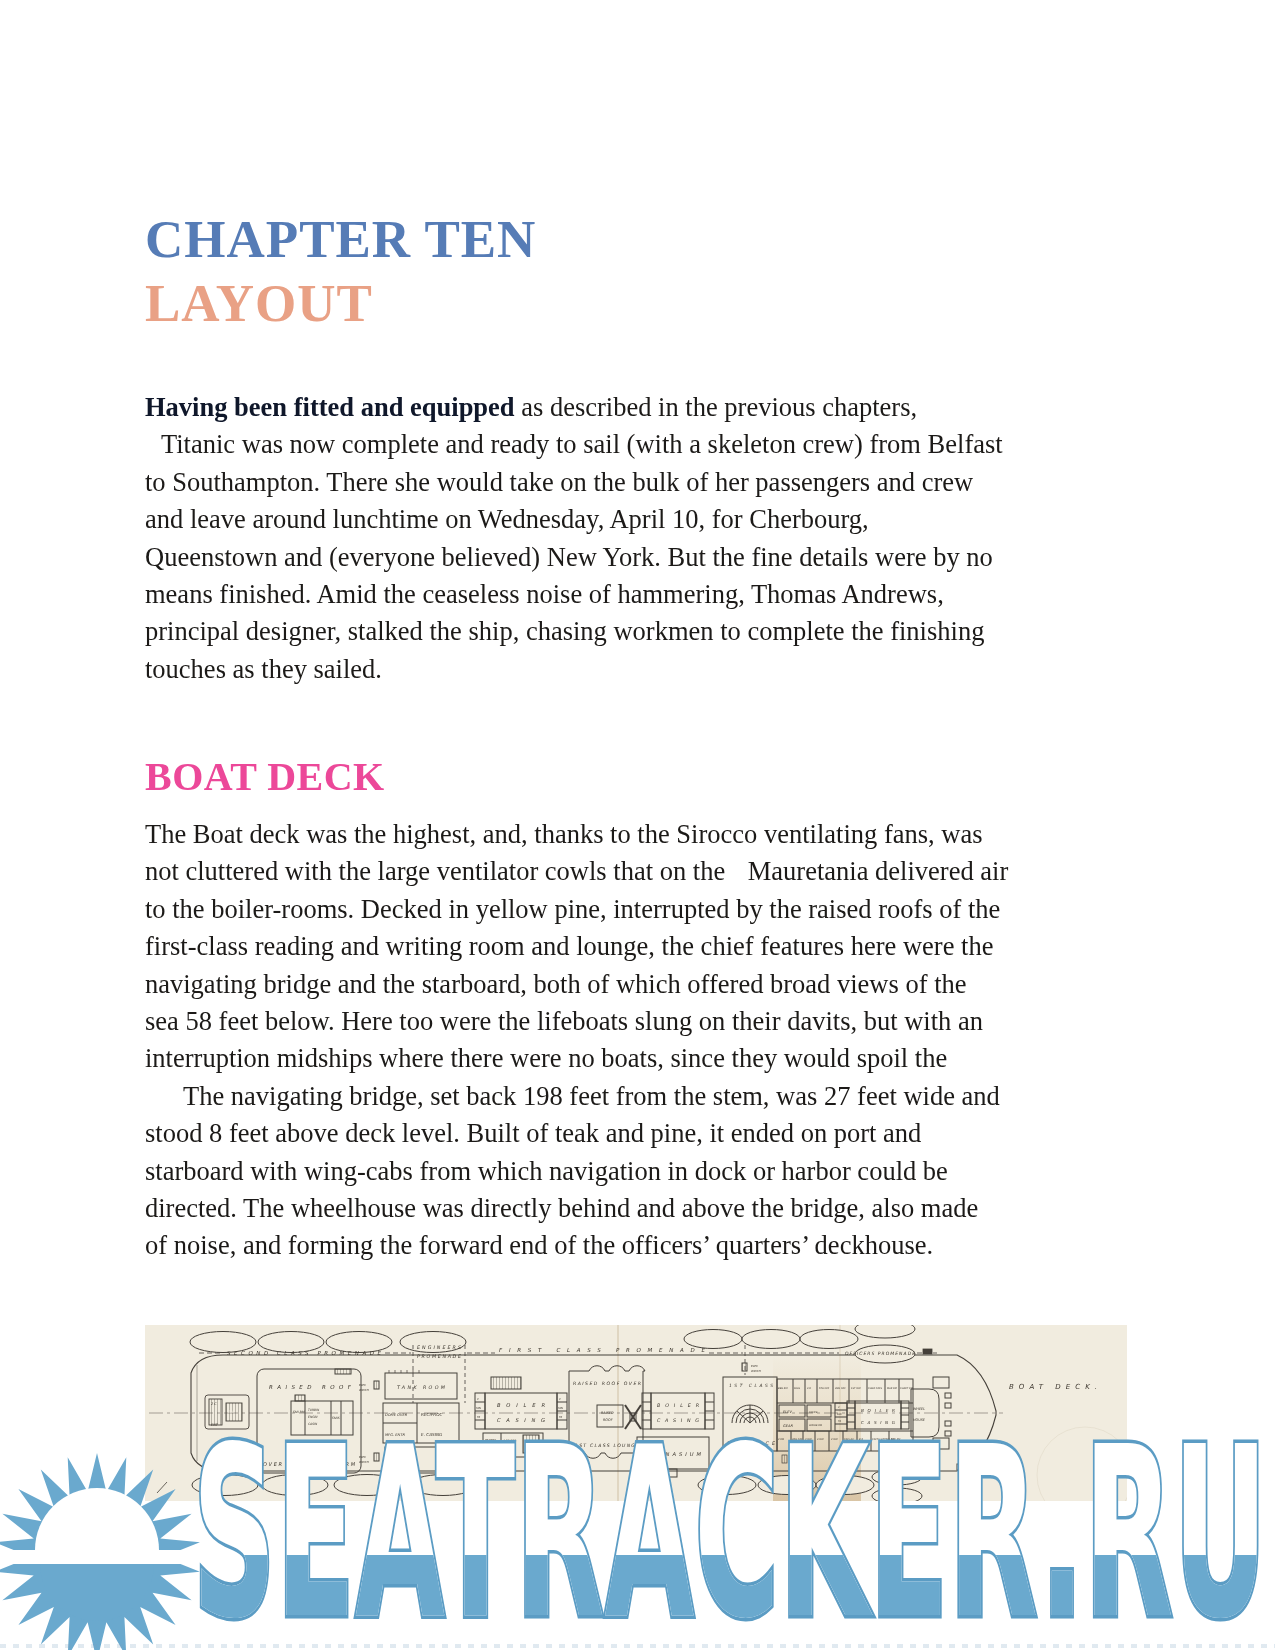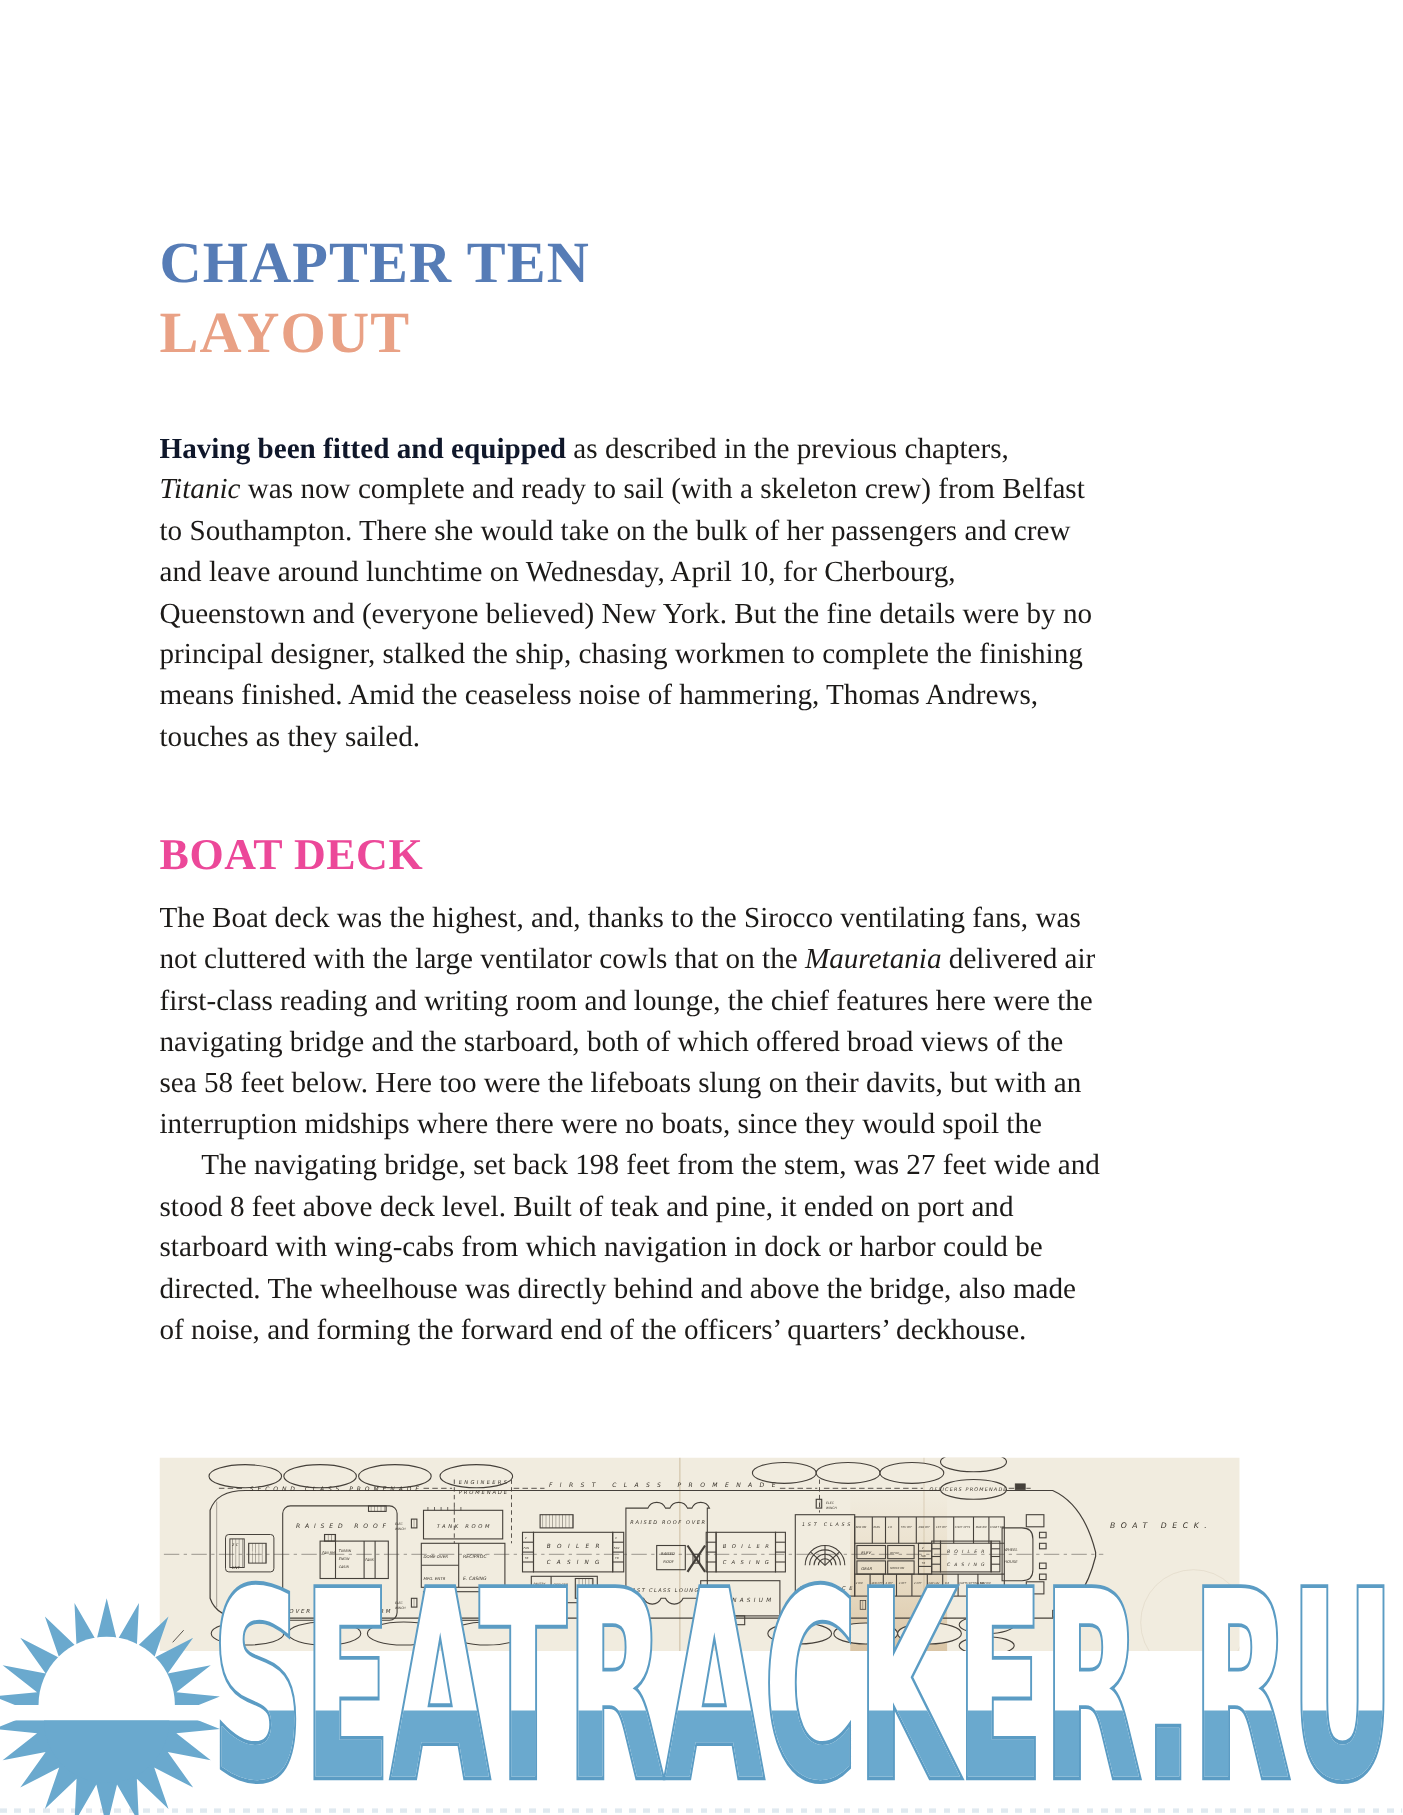--- a/index.html
+++ b/index.html
@@ -7,21 +7,21 @@
         font-family:"Liberation Serif", serif;color:#1c1a18;}
   .h1{position:absolute;left:145px;top:209px;font-size:53px;font-weight:bold;letter-spacing:1px;color:#567cb6;}
   .h2{position:absolute;left:145px;top:273px;font-size:53px;font-weight:bold;letter-spacing:1px;color:#e9a185;}
   .h3{position:absolute;left:145px;top:753px;font-size:40px;font-weight:bold;letter-spacing:.5px;color:#ec4899;}
   .para{position:absolute;left:145px;width:940px;font-size:26.5px;line-height:37.4px;}
   .p1{top:389px;}
   .p23{top:816px;}
   .line{white-space:nowrap;}
   .line.indent{padding-left:38px;}
   .lead{color:#0f172a;font-weight:bold;}
-  .i{font-style:italic;}
+  .i{margin-left:16px;}
   .deck-plan{position:absolute;left:145px;top:1325px;width:1182px;height:176px;}
   .watermark-sun{position:absolute;left:-12px;top:1447px;width:220px;height:220px;}
   .watermark-text{position:absolute;left:185px;top:1420px;width:1090px;height:230px;}
   .scan-noise{position:absolute;left:0;bottom:2px;width:1275px;height:4px;opacity:.45;
     background:repeating-linear-gradient(to right, rgba(120,160,190,.5) 0 6px, rgba(255,255,255,0) 6px 13px);}
   svg text{font-family:"DejaVu Sans", sans-serif;}
 </style>
 </head>
 <body>
 
@@ -29,31 +29,32 @@
 
   <div class="h1">CHAPTER TEN</div>
   <div class="h2">LAYOUT</div>
 
   <div class="para p1">
       <div class="line"><span class="lead">Having been fitted and equipped</span><span> as described in the previous chapters,</span></div>
       <div class="line"><span class="i">Titanic</span><span> was now complete and ready to sail (with a skeleton crew) from Belfast</span></div>
       <div class="line"><span>to Southampton. There she would take on the bulk of her passengers and crew</span></div>
       <div class="line"><span>and leave around lunchtime on Wednesday, April 10, for Cherbourg,</span></div>
       <div class="line"><span>Queenstown and (everyone believed) New York. But the fine details were by no</span></div>
+      <div class="line"><span>means finished. Amid the ceaseless noise of hammering, Thomas Andrews,</span></div>
       <div class="line"><span>principal designer, stalked the ship, chasing workmen to complete the finishing</span></div>
-      <div class="line"><span>means finished. Amid the ceaseless noise of hammering, Thomas Andrews,</span></div>
       <div class="line"><span>touches as they sailed.</span></div>
     </div>
 
   <div class="h3">BOAT DECK</div>
 
   <div class="para p23">
     <div>
         <div class="line"><span>The Boat deck was the highest, and, thanks to the Sirocco ventilating fans, was</span></div>
         <div class="line"><span>not cluttered with the large ventilator cowls that on the </span><span class="i">Mauretania</span><span> delivered air</span></div>
+        <div class="line"><span>to the boiler-rooms. Decked in yellow pine, interrupted by the raised roofs of the</span></div>
         <div class="line"><span>first-class reading and writing room and lounge, the chief features here were the</span></div>
         <div class="line"><span>navigating bridge and the starboard, both of which offered broad views of the</span></div>
         <div class="line"><span>sea 58 feet below. Here too were the lifeboats slung on their davits, but with an</span></div>
         <div class="line"><span>interruption midships where there were no boats, since they would spoil the</span></div>
       </div>
     <div>
         <div class="line indent"><span>The navigating bridge, set back 198 feet from the stem, was 27 feet wide and</span></div>
         <div class="line"><span>stood 8 feet above deck level. Built of teak and pine, it ended on port and</span></div>
         <div class="line"><span>starboard with wing-cabs from which navigation in dock or harbor could be</span></div>
         <div class="line"><span>directed. The wheelhouse was directly behind and above the bridge, also made</span></div>

